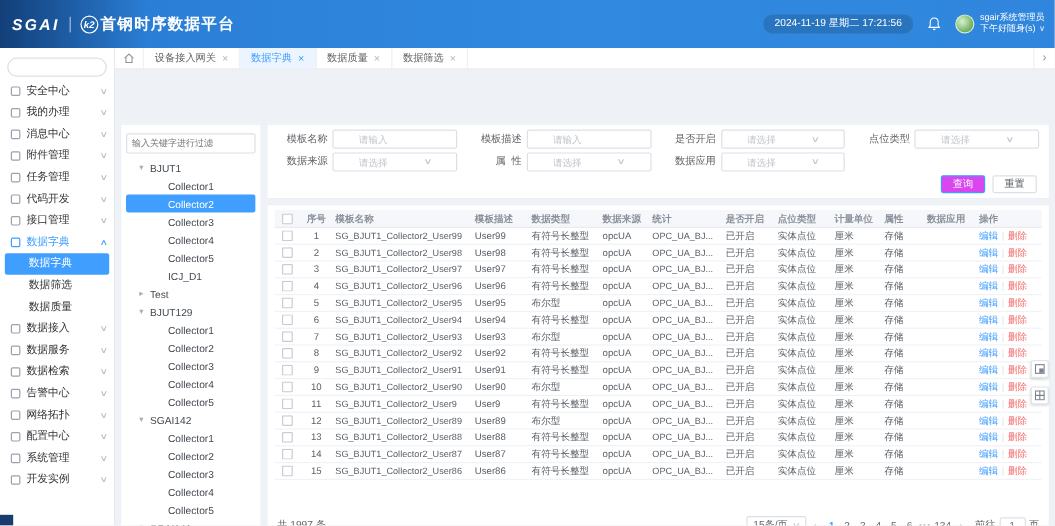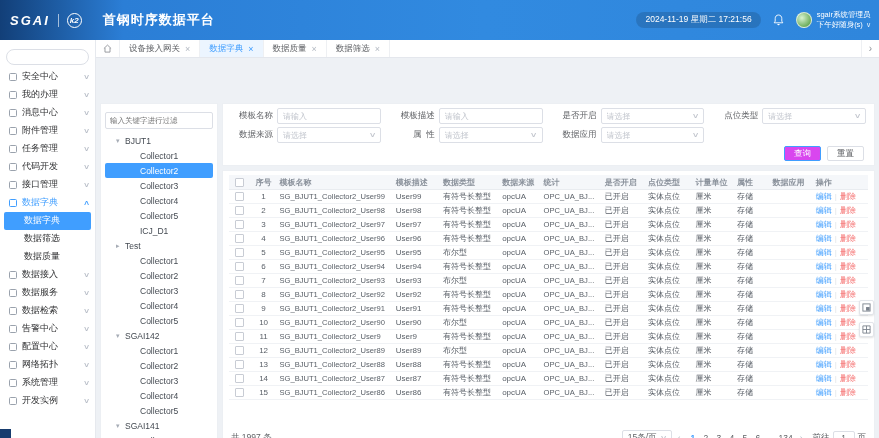--- a/index.html
+++ b/index.html
@@ -6,21 +6,21 @@
   html,body { width:879px; height:438px; overflow:hidden; }
   body { font-family:"Liberation Sans","DejaVu Sans",sans-serif; color:#303133; background:#eef1f5; }
   .app { position:relative; width:879px; height:438px; }
 
   
   .hdr { height:40px; display:flex; align-items:center; padding:0 8px 0 10px;
          background:linear-gradient(90deg,#123f78 0%,#2b7ed6 14%,#318ae0 55%,#2f86dc 100%); color:#fff; }
   .hdr .logo-text { font-size:13px; font-weight:bold; font-style:italic; letter-spacing:2px; }
   .hdr .vdiv { width:1px; height:13px; background:rgba(255,255,255,.6); margin:0 8px; }
   .logo-mark { width:15px; height:15px; border-radius:50%; border:1.5px solid #fff; display:flex; align-items:center; justify-content:center;
-               font-size:8px; font-style:italic; font-weight:bold; margin-right:21px; }
+               font-size:8px; font-style:italic; font-weight:bold; margin-right:2px; }
   .hdr .title { font-size:13px; font-weight:bold; letter-spacing:1px; }
   .hdr .spacer { flex:1; }
   .time-pill { background:rgba(0,0,0,.14); border-radius:9px; font-size:8.5px; padding:2px 9px; margin-right:12px; }
   .bell { margin-right:12px; display:flex; }
   .avatar { width:16px; height:16px; border-radius:50%; background:radial-gradient(circle at 35% 35%,#d8f3d0,#6fae5d 70%,#3c7a3a); margin-right:5px; border:1px solid rgba(255,255,255,.7); }
   .userbox { font-size:7.5px; line-height:1.25; text-align:left; }
   .user-caret { font-size:7px; margin-left:3px; opacity:.85; }
 
   
   .main { display:flex; height:414px; }
@@ -61,21 +61,21 @@
   .tnode .caret { width:9px; color:#a7adb6; font-size:7px; flex:0 0 auto; }
   .tnode.lvl0 { padding-left:1px; } .tnode.lvl1 { padding-left:11px; } .tnode.lvl2 { padding-left:26px; }
   .tnode.selected { background:#409eff; color:#fff; border-radius:2px; }
 
   
   .right-col { flex:1; display:flex; flex-direction:column; gap:4px; min-width:0; }
   .filter-card { background:#fff; border:1px solid #eceff3; padding:4px 8px 4px 4px; }
   .f-row { display:grid; grid-template-columns:repeat(4,1fr); gap:3px 8px; margin-bottom:3px; }
   .f-cell { display:flex; align-items:center; gap:4px; }
   .f-cell .flabel { width:46px; text-align:right; font-size:8.5px; color:#606266; flex:0 0 auto; white-space:pre; }
-  .fctl { flex:1; height:16px; border:1px solid #dcdfe6; border-radius:2px; display:flex; align-items:center; padding:0 5px; background:#fff; }
+  .fctl { flex:1; height:16px; border:1px solid #dcdfe6; border-radius:2px; display:flex; align-items:center; padding:0 21px; background:#fff; }
   .fctl .ph { flex:1; font-size:8px; color:#c0c4cc; white-space:nowrap; overflow:hidden; }
   .fctl .caret { display:none; font-size:7px; color:#c0c4cc; transform:scaleX(1.5); }
   .fctl.sel .caret { display:block; }
   .f-actions { display:flex; justify-content:flex-end; gap:6px; padding-right:2px; }
   .btn { height:15px; padding:0 9px; font-size:8.5px; border-radius:2px; border:1px solid #dcdfe6; background:#fff; color:#606266; display:flex; align-items:center; cursor:pointer; white-space:nowrap; }
   .btn.primary { background:#d946ef; border-color:#409eff; color:#fff; }
   .btn.danger { background:#f56c6c; border-color:#f56c6c; color:#fff; }
 
   
   .table-card { flex:1; background:#fff; border:1px solid #eceff3; display:flex; flex-direction:column; padding:4px 6px 0 6px; min-height:0; }
@@ -234,27 +234,27 @@
           </div>
 
           <div class="side-item">
             <span class="mi"></span>
             <span class="lbl">告警中心</span>
             <span class="arr">∨</span>
           </div>
 
           <div class="side-item">
             <span class="mi"></span>
+            <span class="lbl">网络拓扑</span>
+            <span class="arr">∨</span>
+          </div>
+
+          <div class="side-item">
+            <span class="mi"></span>
             <span class="lbl">配置中心</span>
-            <span class="arr">∨</span>
-          </div>
-
-          <div class="side-item">
-            <span class="mi"></span>
-            <span class="lbl">网络拓扑</span>
             <span class="arr">∨</span>
           </div>
 
           <div class="side-item">
             <span class="mi"></span>
             <span class="lbl">系统管理</span>
             <span class="arr">∨</span>
           </div>
 
           <div class="side-item">
@@ -340,20 +340,24 @@
               <div class="tnode lvl2">
                 <span class="caret"></span>
                 <span>ICJ_D1</span>
               </div>
 
               <div class="tnode lvl1">
                 <span class="caret">▸</span>
                 <span>Test</span>
               </div>
 
+              <div class="tnode lvl1">
+                <span class="caret">▾</span>
+                <span>BJUT129</span>
+              </div>
 
               <div class="tnode lvl2">
                 <span class="caret"></span>
                 <span>Collector1</span>
               </div>
 
               <div class="tnode lvl2">
                 <span class="caret"></span>
                 <span>Collector2</span>
               </div>

